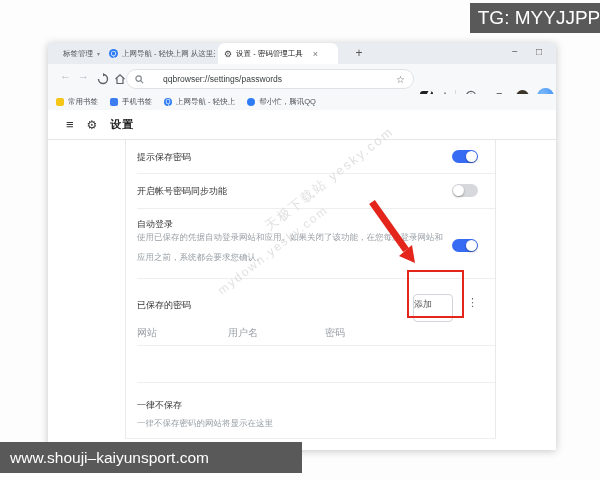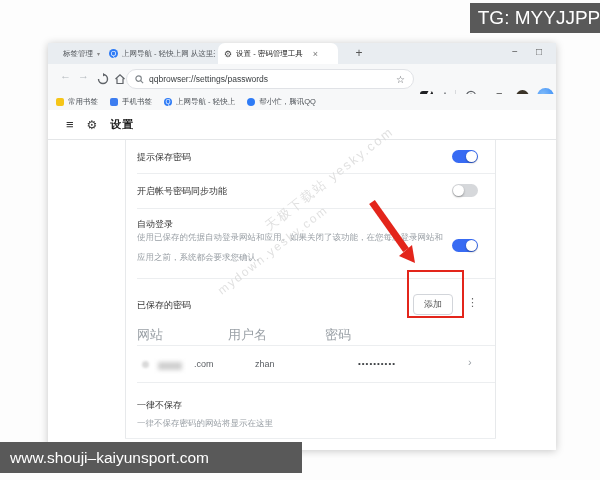--- a/index.html
+++ b/index.html
@@ -22,21 +22,21 @@
   .caret { font-size:6px; color:#888; }
   #newtab { left:303px; top:2px; width:16px; height:16px; font-size:12px; color:#555;
     text-align:center; line-height:16px; }
   .winctl { top:3px; font-size:10px; color:#555; width:14px; text-align:center; }
 
   #toolbar { left:0; top:21px; width:508px; height:30px; background:#f7f8f9; }
   .navico { top:5px; font-size:11px; color:#5f6368; }
   .navico.dis { color:#b3b8bd; }
   #omnibox { left:78px; top:5px; width:288px; height:20px; background:#fff;
     border:1px solid #e0e2e6; border-radius:10px; display:flex; align-items:center;
-    padding:0 8px; gap:5px; }
+    padding:0 8px; gap:19px; }
   #omni-url { font-size:8.5px; color:#3c4043; flex:1; white-space:nowrap; overflow:hidden; }
   .star { font-size:10px; color:#5f6368; }
   .icon12 { width:12px; height:12px; }
   #ext-badge { left:372px; top:27px; width:13px; height:13px; background:#202124;
     border-radius:3px; overflow:hidden; }
   #ext-badge span { position:absolute; left:5px; top:-2px; width:3px; height:18px;
     background:#fff; transform:rotate(28deg); }
   .vsep { left:407px; top:26px; width:1px; height:15px; background:#d8dadd; }
   #menu-ico { left:448px; top:25px; font-size:11px; color:#444; }
   #avatar { left:468px; top:26px; width:13px; height:13px; border-radius:50%;
@@ -60,25 +60,25 @@
   .hdiv { height:1px; background:#eceef0; }
 
   .row-label { font-size:9px; color:#333; }
   .desc { font-size:8.5px; color:#9aa0a6; line-height:20px; width:312px; }
   .toggle { width:26px; height:13px; border-radius:8px; }
   .toggle .knob { position:absolute; top:1px; width:11px; height:11px; border-radius:50%;
     background:#fff; box-shadow:0 1px 2px rgba(0,0,0,.35); }
   .toggle.on { background:#386bf3; } .toggle.on .knob { right:1px; }
   .toggle.off { background:#d6d8db; } .toggle.off .knob { left:1px; }
 
-  #add-btn { left:365px; top:251px; width:40px; height:21px; background:#fff;
+  #add-btn { left:365px; top:251px; width:40px; height:28px; background:#fff;
     border:1px solid #d2d5da; border-radius:4px; font-size:9px; color:#555;
-    text-align:center; line-height:19px; }
+    text-align:left; line-height:19px; }
   #kebab { left:419px; top:253px; font-size:11px; color:#666; }
-  .colhead { font-size:13px; color:#9aa0a6; }
+  .colhead { font-size:10px; color:#9aa0a6; }
   .cell { font-size:9px; color:#5a5e63; }
   #pw-dots { letter-spacing:1px; font-size:8px; color:#3c4043; }
   #row-chevron { font-size:11px; color:#9aa0a6; }
   .blur-chip { width:24px; height:8px; background:#cfcfcf; filter:blur(2px); }
   #fav-ghost { width:7px; height:7px; border-radius:50%; background:#d9d9d9; filter:blur(1px); }
 
   
   .diag-wm { color:#d9d9d9; font-size:13px; letter-spacing:2px; transform:rotate(-38deg);
     pointer-events:none; z-index:10; opacity:.8; white-space:nowrap; }
   #red-box { left:407px; top:270px; width:57px; height:48px; border:2.5px solid #e3251b;
@@ -199,28 +199,20 @@
 
     <div class="abs row-label" style="left:89px;top:256px;">已保存的密码</div>
     <div id="add-btn" class="abs">添加</div>
     <div id="kebab" class="abs">⋮</div>
 
     <div class="abs colhead" style="left:89px;top:283px;">网站</div>
     <div class="abs colhead" style="left:180px;top:283px;">用户名</div>
     <div class="abs colhead" style="left:277px;top:283px;">密码</div>
     <div class="abs hdiv" style="left:89px;top:302px;width:358px;"></div>
 
-    <div class="abs" style="left:89px;top:308px;width:358px;height:30px;">
-      <div id="fav-ghost" class="abs" style="left:5px;top:10px;"></div>
-      <div class="blur-chip abs" style="left:21px;top:11px;"></div>
-      <div class="abs cell" style="left:57px;top:8px;">.com</div>
-      <div class="abs cell" style="left:118px;top:8px;">zhan</div>
-      <div id="pw-dots" class="abs" style="left:221px;top:8px;">••••••••••</div>
-      <div id="row-chevron" class="abs" style="left:331px;top:5px;">›</div>
-    </div>
     <div class="abs hdiv" style="left:89px;top:339px;width:358px;"></div>
 
     <div class="abs row-label" style="left:89px;top:356px;">一律不保存</div>
     <div class="abs desc" style="left:89px;top:374px;line-height:12px;">一律不保存密码的网站将显示在这里</div>
     <div class="abs hdiv" style="left:77px;top:395px;width:371px;"></div>
   </div>
 
   <div class="abs diag-wm" style="left:250px;top:170px;">天极下载站 yesky.com</div>
   <div class="abs diag-wm" style="left:205px;top:243px;font-size:12px;">mydown.yesky.com</div>
 

